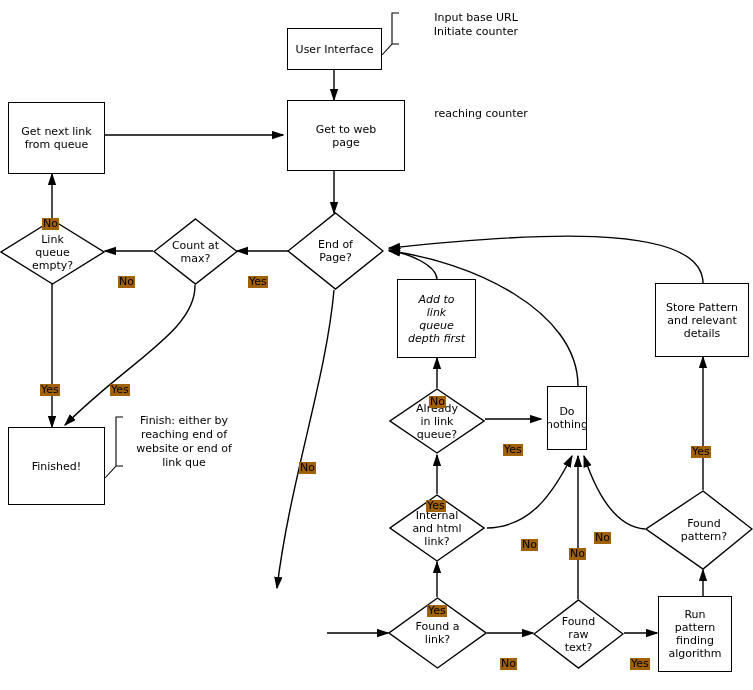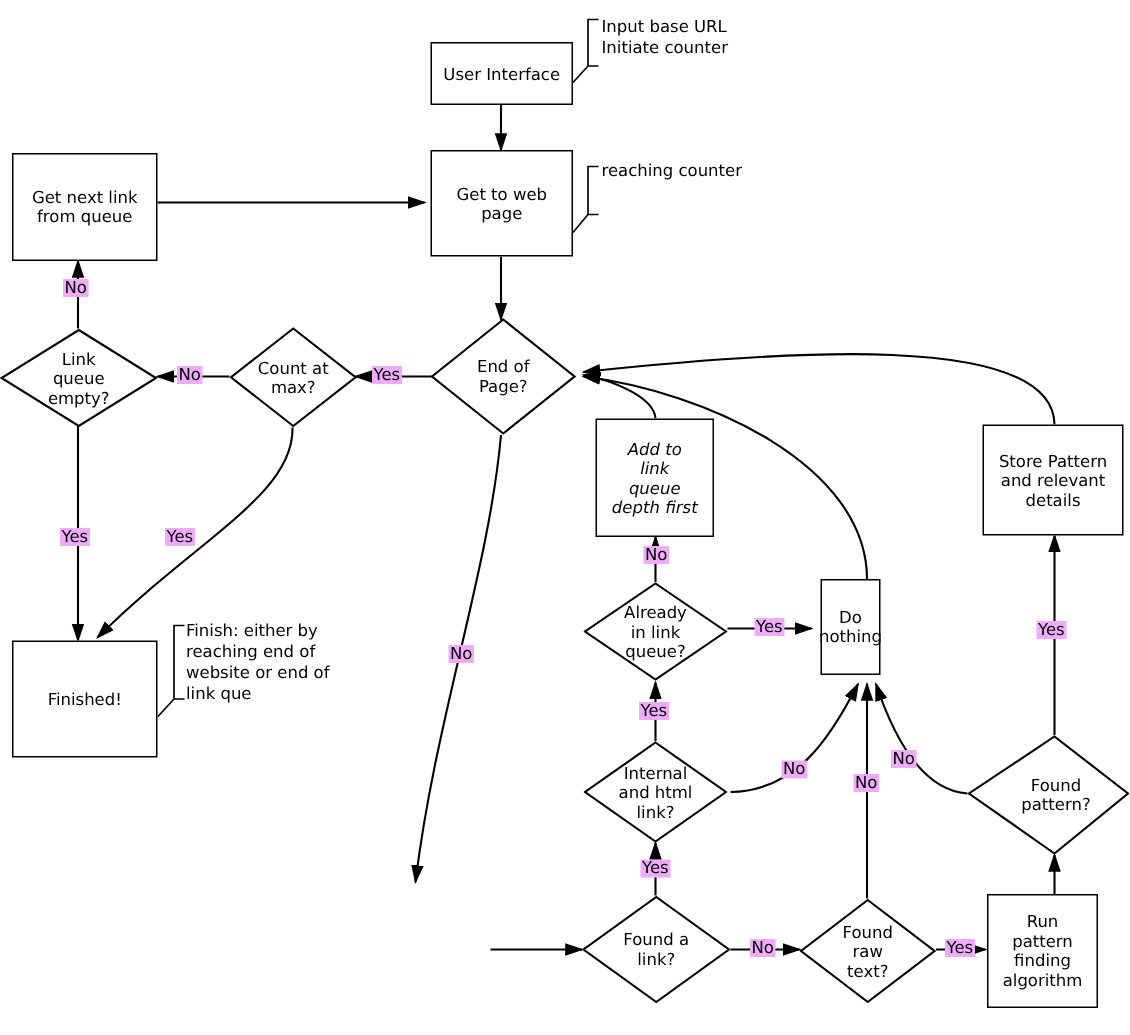--- a/index.html
+++ b/index.html
@@ -51,32 +51,34 @@
   .node.decision svg {
     position: absolute;
     left: 0;
     top: 0;
   }
   .edge-label {
     position: absolute;
     font-size: 11px;
     line-height: 12px;
     color: #000000;
-    background: #f0abfc;
+    background: #a16207;
     padding: 0 1px;
     white-space: nowrap;
     z-index: 4;
+    margin-top: 32px;
   }
   .annotation {
     position: absolute;
     font-size: 11px;
     line-height: 14px;
     color: #000000;
     white-space: pre-line;
     z-index: 4;
+    text-align: center;
   }
 </style>
 </head>
 <body>
 
 <div id="flowchart-root">
 
   <svg id="edge-layer" viewBox="0 0 753 690" width="753" height="690">
     <defs>
       <marker id="arrow" markerWidth="9" markerHeight="9" refX="8" refY="3" orient="auto" markerUnits="strokeWidth">
@@ -143,21 +145,21 @@
 
   <div class="node process" style="left:8px; top:102px; width:97px; height:72px;">
     <span style="white-space:pre-line;">Get next link
 from queue</span>
   </div>
 
   <div class="node process" style="left:287px; top:28px; width:95px; height:42px;">
     <span style="white-space:pre-line;">User Interface</span>
   </div>
 
-  <div class="node process" style="left:287px; top:100px; width:95px; height:71px;">
+  <div class="node process" style="left:287px; top:100px; width:118px; height:71px;">
     <span style="white-space:pre-line;">Get to web
 page</span>
   </div>
 
   <div class="node process" style="left:8px; top:427px; width:97px; height:78px;">
     <span style="white-space:pre-line;">Finished!</span>
   </div>
 
   <div class="node process" style="left:397px; top:279px; width:79px; height:79px;font-style:italic;">
     <span style="white-space:pre-line;">Add to

